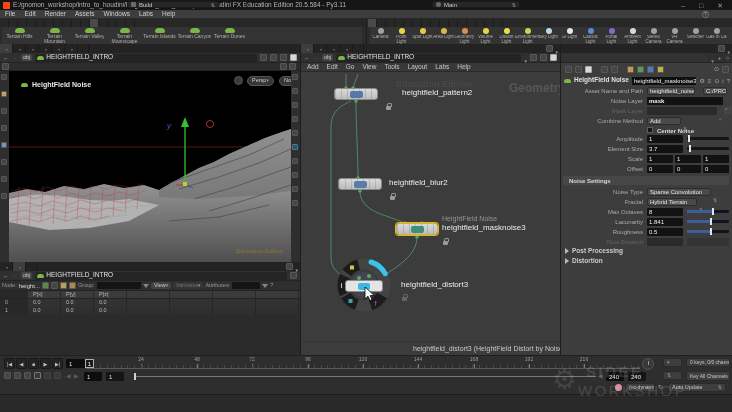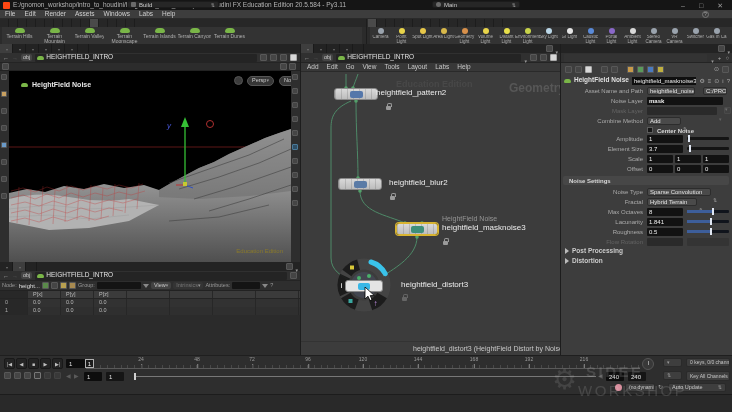--- a/index.html
+++ b/index.html
@@ -572,21 +572,21 @@
         <rect x="18" y="12.5" width="4" height="4" fill="#d8c838"></rect>
         <rect x="16.5" y="46" width="4" height="4" fill="#3aa8a0"></rect>
         <text x="41.5" y="52.5" font-size="8" fill="#c490e8">↑</text>
         <circle cx="27" cy="25" r="2" fill="#4ab06a"></circle>
           <circle cx="37" cy="23" r="2" fill="#4ab06a"></circle>
       </svg>
 
       <div class="hnode" style="left:33px;top:16px;width:44px">
           <span class="nicon" style="background:#5577aa"></span>
         </div>
-      <span class="nlabel" style="left:75px;top:17px">heightfield_pattern2</span>
+      <span class="nlabel" style="left:101px;top:17px">heightfield_pattern2</span>
       <span class="lock" style="left:85px;top:34px"></span>
 
       <div class="hnode" style="left:37px;top:106px;width:44px">
           <span class="nicon" style="background:#5a7ba6"></span>
         </div>
       <span class="nlabel" style="left:88px;top:107px">heightfield_blur2</span>
       <span class="lock" style="left:89px;top:124px"></span>
 
       <div class="hnode sel" style="left:95px;top:151px;width:42px">
           <span class="nicon" style="background:#3f8f7a"></span>

